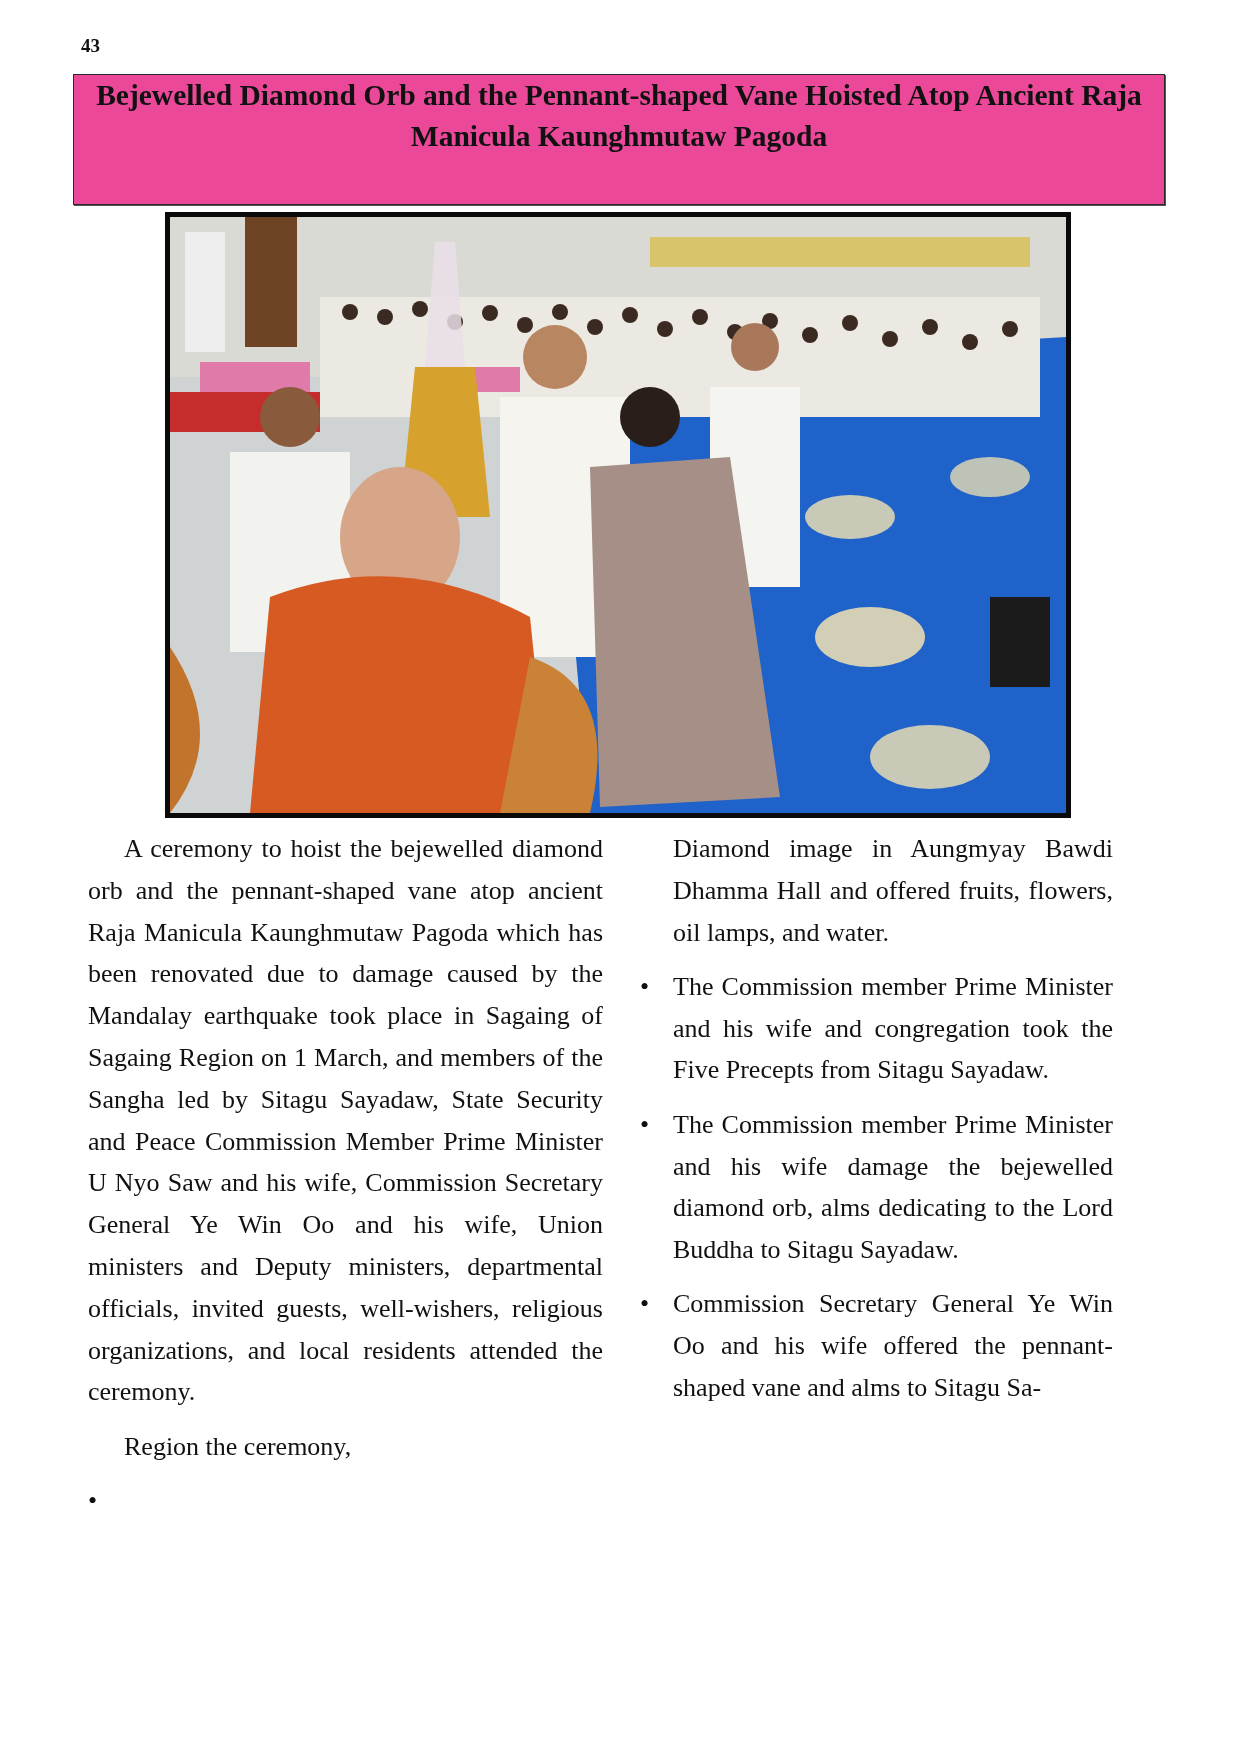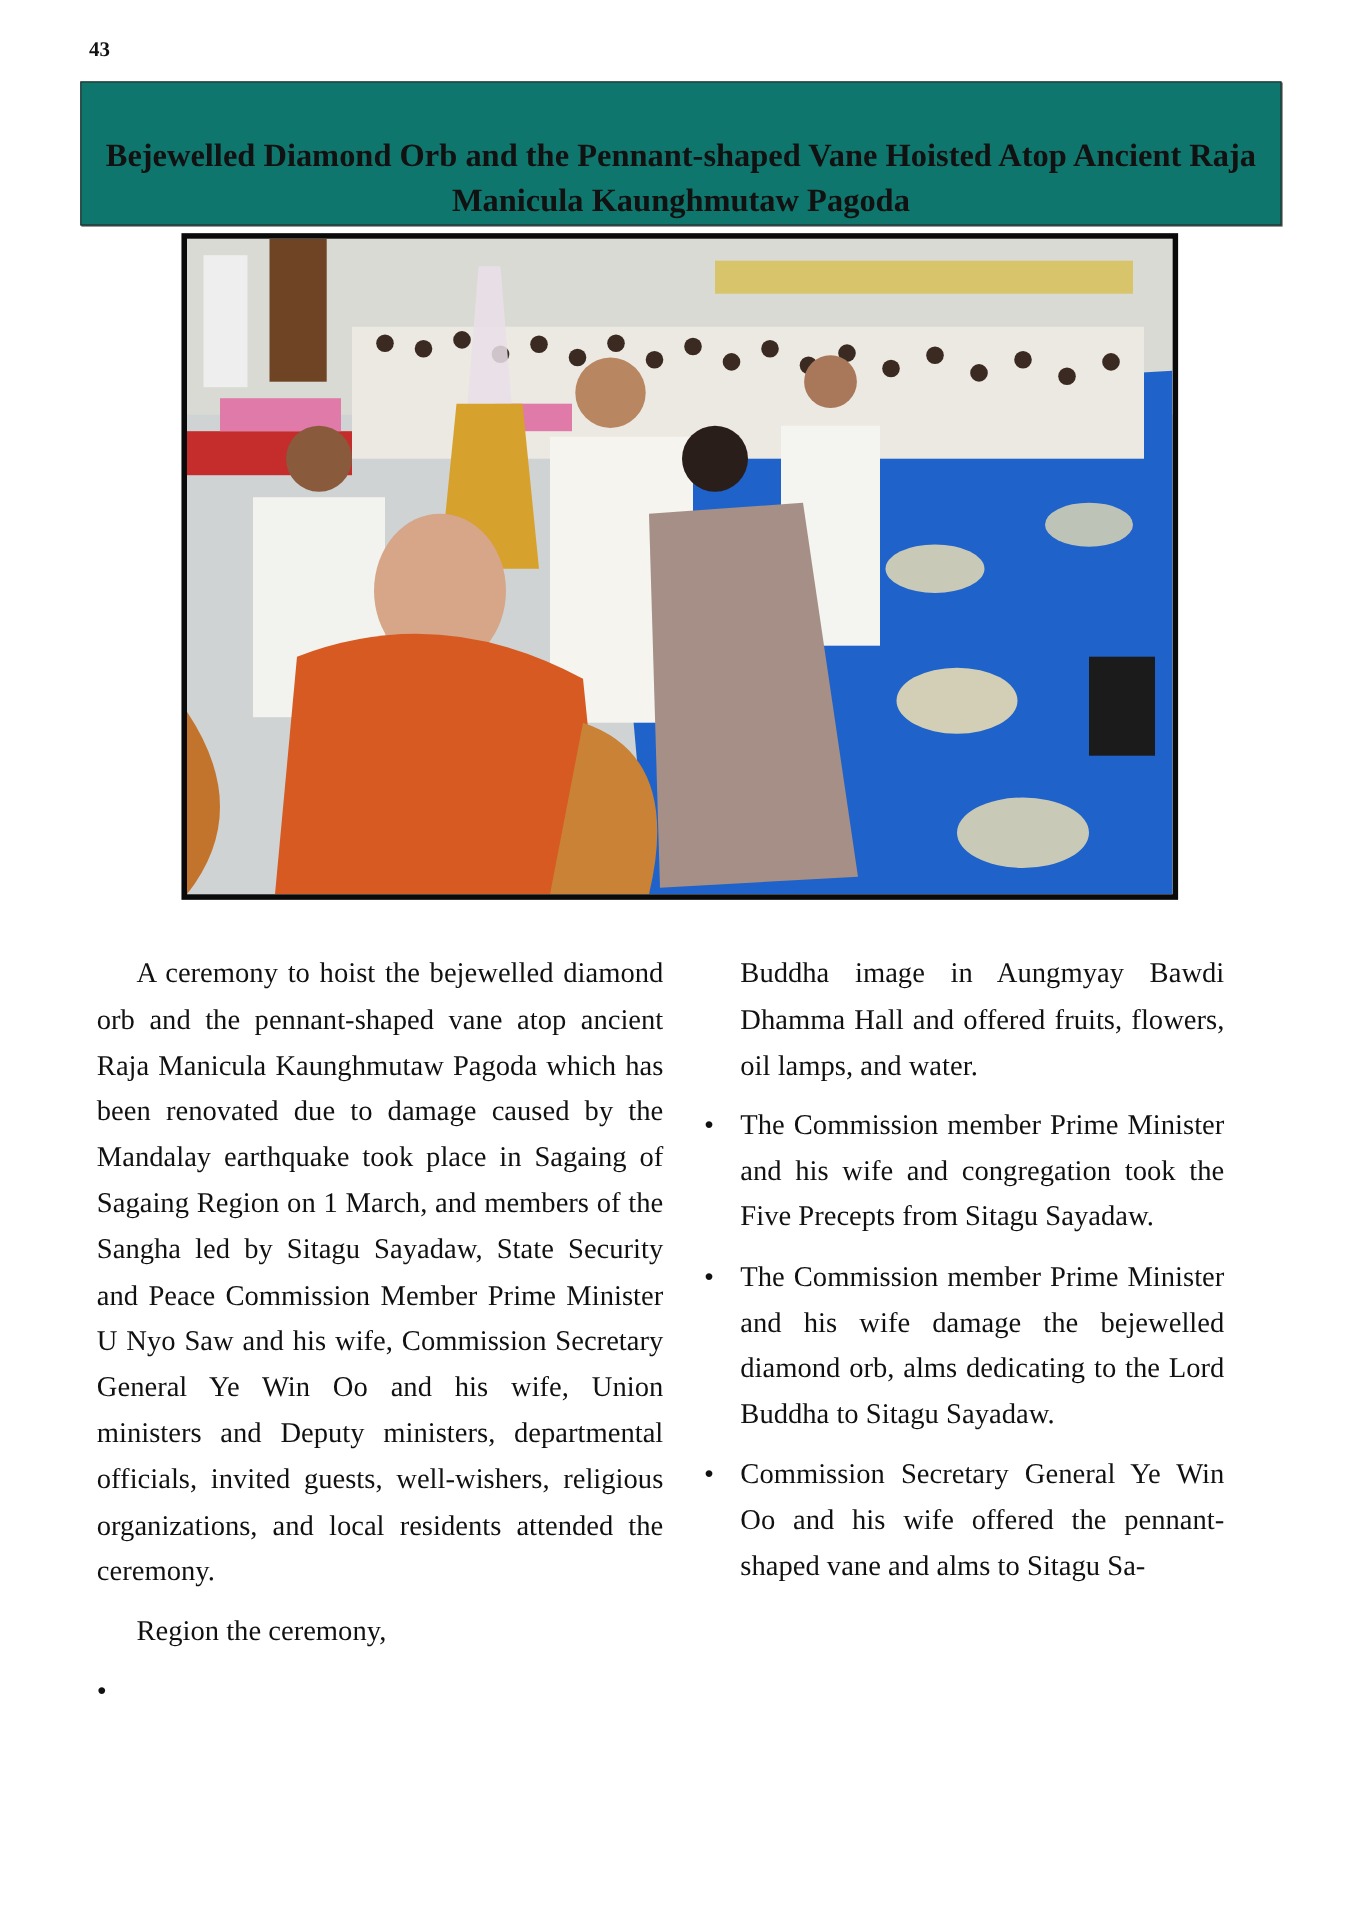--- a/index.html
+++ b/index.html
@@ -6,36 +6,35 @@
     body {
       width: 1241px; height: 1755px; position: relative; overflow: hidden;
       font-family: "Liberation Serif", "DejaVu Serif", serif; color: #111;
     }
     .page-number {
       position: absolute; left: 81px; top: 35px;
       font-weight: bold; font-size: 19px; line-height: 22px;
     }
     .title-box {
       position: absolute; left: 73px; top: 74px; width: 1092px; height: 131px;
-      background: #0f766e; border: 1.5px solid #2a2a2a; box-sizing: border-box;
+      background: #ec4899; border: 1.5px solid #2a2a2a; box-sizing: border-box;
       box-shadow: 1px 1px 0 #555;
-      display: flex; align-items: flex-end; justify-content: center; text-align: center;
+      display: flex; align-items: flex-start; justify-content: center; text-align: center;
     }
     .title-box h1 {
       margin: 0; font-size: 29.5px; line-height: 41px; font-weight: bold; padding: 0 20px;
     }
     .photo {
       position: absolute; left: 165px; top: 212px; width: 906px; height: 606px;
       box-sizing: border-box; border: 5px solid #0a0a0a; overflow: hidden; background: #cfd3d3;
     }
     .photo svg { display: block; width: 100%; height: 100%; }
     .col {
       position: absolute; top: 828px; font-size: 26px; line-height: 41.8px;
       text-align: justify;
-      margin-top: 36px;
     }
     .col.left { left: 88px; width: 515px; }
     .col.right { left: 640px; width: 473px; }
     .col p { margin: 0 0 12.5px 0; }
     .indent { text-indent: 36px; }
     .bullet { position: relative; padding-left: 33px; margin: 0 0 12.5px 0; }
     .bullet .dot {
       position: absolute; left: 0; top: 0; width: 33px; line-height: 41.8px; font-size: 26px;
     }
     .bullet .dot::before { content: "\2022"; }
@@ -116,21 +115,21 @@
 
 <div class="col left">
   <p class="indent">A ceremony to hoist the bejewelled diamond orb and the pennant-shaped vane atop ancient Raja Manicula Kaunghmutaw Pagoda which has been renovated due to damage caused by the Mandalay earthquake took place in Sagaing of Sagaing Region on 1 March, and members of the Sangha led by Sitagu Sayadaw, State Security and Peace Commission Member Prime Minister U Nyo Saw and his wife, Commission Secretary General Ye Win Oo and his wife, Union ministers and Deputy ministers, departmental officials, invited guests, well-wishers, religious organizations, and local residents attended the ceremony.</p>
   <p class="indent">Region the ceremony,</p>
   <div class="bullet">
     <span class="dot"></span>
   </div>
 </div>
 
 <div class="col right">
-  <p class="cont">Buddha image in Aungmyay Bawdi Dhamma Hall and offered fruits, flowers, oil lamps, and water.</p>
+  <p class="cont">Diamond image in Aungmyay Bawdi Dhamma Hall and offered fruits, flowers, oil lamps, and water.</p>
   <div class="bullet">
     <span class="dot"></span>
     <span>The Commission member Prime Minister and his wife and congregation took the Five Precepts from Sitagu Sayadaw.</span>
   </div>
   <div class="bullet">
     <span class="dot"></span>
     <span>The Commission member Prime Minister and his wife damage the bejewelled diamond orb, alms dedicating to the Lord Buddha to Sitagu Sayadaw.</span>
   </div>
   <div class="bullet">
     <span class="dot"></span>

